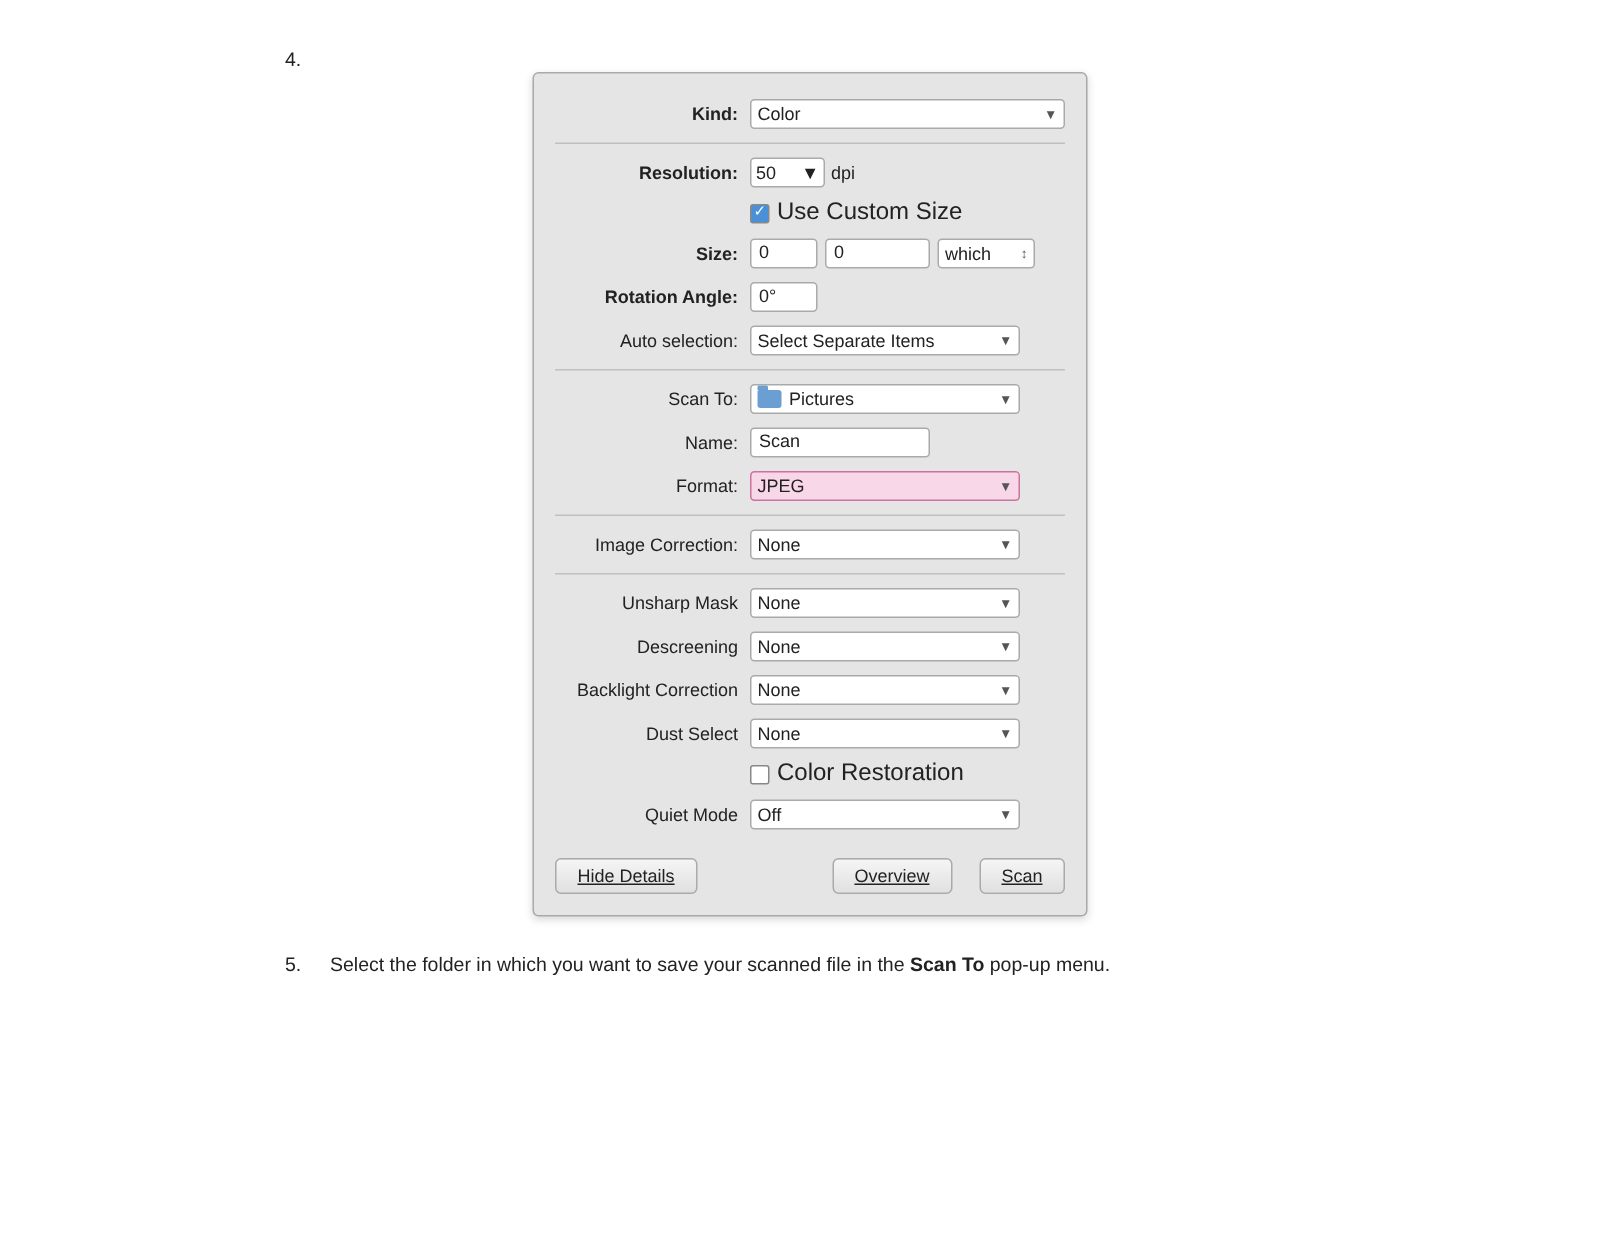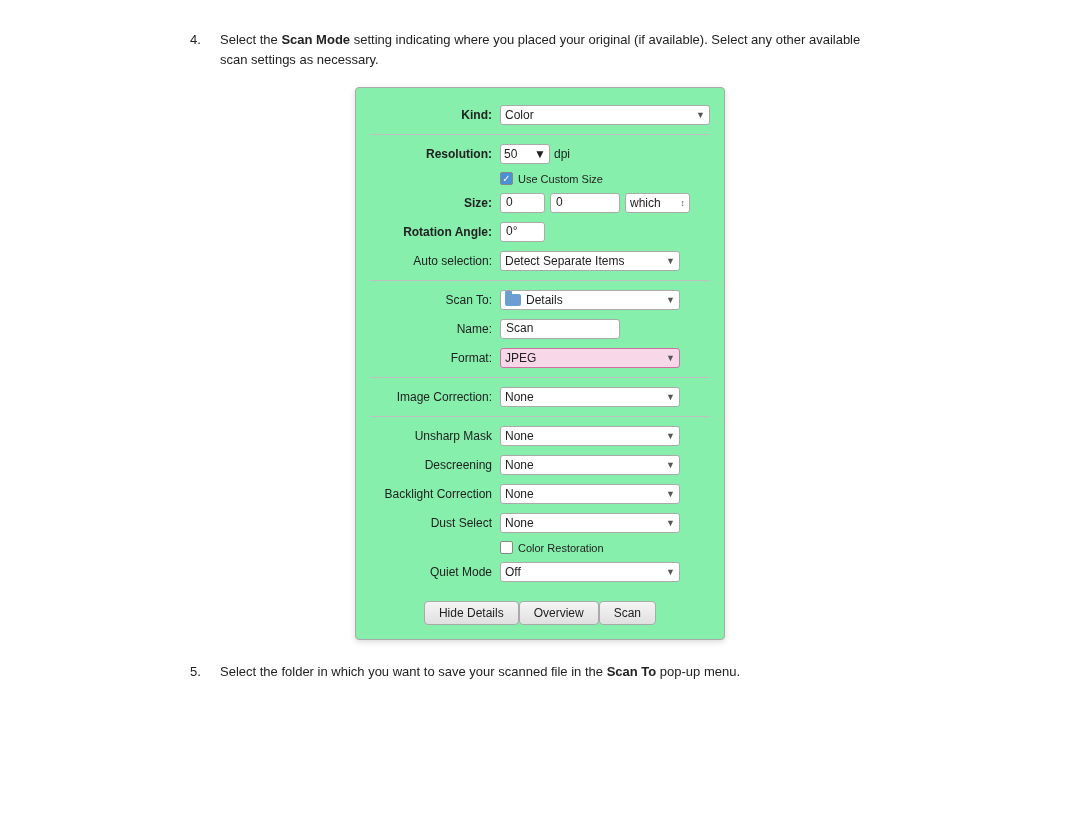--- a/index.html
+++ b/index.html
@@ -40,21 +40,21 @@
     .dialog-wrapper {
       display: flex;
       justify-content: center;
       margin-bottom: 22px;
     }
 
     .dialog-box {
       width: 370px;
       border: 1px solid #aaa;
       border-radius: 4px;
-      background: #86efac;
+      background: #e5e5e5;
       padding: 16px 0 14px 0;
       box-shadow: 0 2px 6px rgba(0,0,0,0.15);
     }
 
     .form-section {
       padding: 0 14px;
     }
 
     .form-row {
       display: flex;
@@ -178,21 +178,21 @@
       background: #fff;
     }
 
     .checkbox-check {
       color: #fff;
       font-size: 10px;
       line-height: 1;
     }
 
     .checkbox-label {
-      font-size: 11px;
+      font-size: 16px;
       color: #222;
     }
 
     .size-group {
       display: flex;
       align-items: center;
       gap: 5px;
     }
 
     .divider {
@@ -224,39 +224,40 @@
     }
 
     .scan-to-group {
       display: flex;
       align-items: center;
     }
 
     .bottom-buttons {
       display: flex;
       align-items: center;
-      justify-content: center;
+      justify-content: space-between;
       padding: 10px 14px 0 14px;
       margin-top: 8px;
+      text-decoration: underline;
     }
 
     .btn {
       background: linear-gradient(to bottom, #f5f5f5, #e0e0e0);
       border: 1px solid #aaa;
       border-radius: 4px;
       padding: 4px 14px;
       font-size: 12px;
       color: #222;
       cursor: pointer;
       font-weight: normal;
     }
 
     .btn-group-right {
       display: flex;
-      gap: 0;
+      gap: 18px;
     }
 
     .step-text-bottom {
       margin-top: 10px;
       line-height: 1.5;
       padding-left: 30px;
       position: relative;
     }
 
     .page-number {
@@ -273,21 +274,20 @@
       gap: 28px;
     }
   </style>
 </head>
 <body>
 
 <div class="page-content">
 
   <div class="step-text">
     <span class="step-number">4.</span>
-    <span>Select the <strong>Scan Mode</strong><span> setting indicating where you placed your original (if available). Select any other available scan settings as necessary.</span></span>
   </div>
 
   <div class="dialog-wrapper">
     <div class="dialog-box">
 
       <div class="form-section">
         <div class="form-row">
           <div class="form-label">Kind:</div>
           <div class="form-control">
             <div class="select-box select-full">
@@ -335,36 +335,36 @@
           <div class="form-label">Rotation Angle:</div>
           <div class="form-control">
             <div class="input-box input-small">0°</div>
           </div>
         </div>
 
         <div class="form-row">
           <div class="form-label form-label-light">Auto selection:</div>
           <div class="form-control">
             <div class="select-box select-medium">
-              <span>Detect Separate Items</span>
+              <span>Select Separate Items</span>
               <span class="arrow">▼</span>
             </div>
           </div>
         </div>
       </div>
 
       <div class="divider"></div>
 
       <div class="form-section">
         <div class="form-row">
           <div class="form-label form-label-light">Scan To:</div>
           <div class="form-control">
             <div class="select-box select-medium scan-to-group">
               <span class="folder-icon"></span>
-              <span>Details</span>
+              <span>Pictures</span>
               <span class="arrow" style="margin-left:auto">▼</span>
             </div>
           </div>
         </div>
 
         <div class="form-row">
           <div class="form-label form-label-light">Name:</div>
           <div class="form-control">
             <div class="input-box input-name">Scan</div>
           </div>

